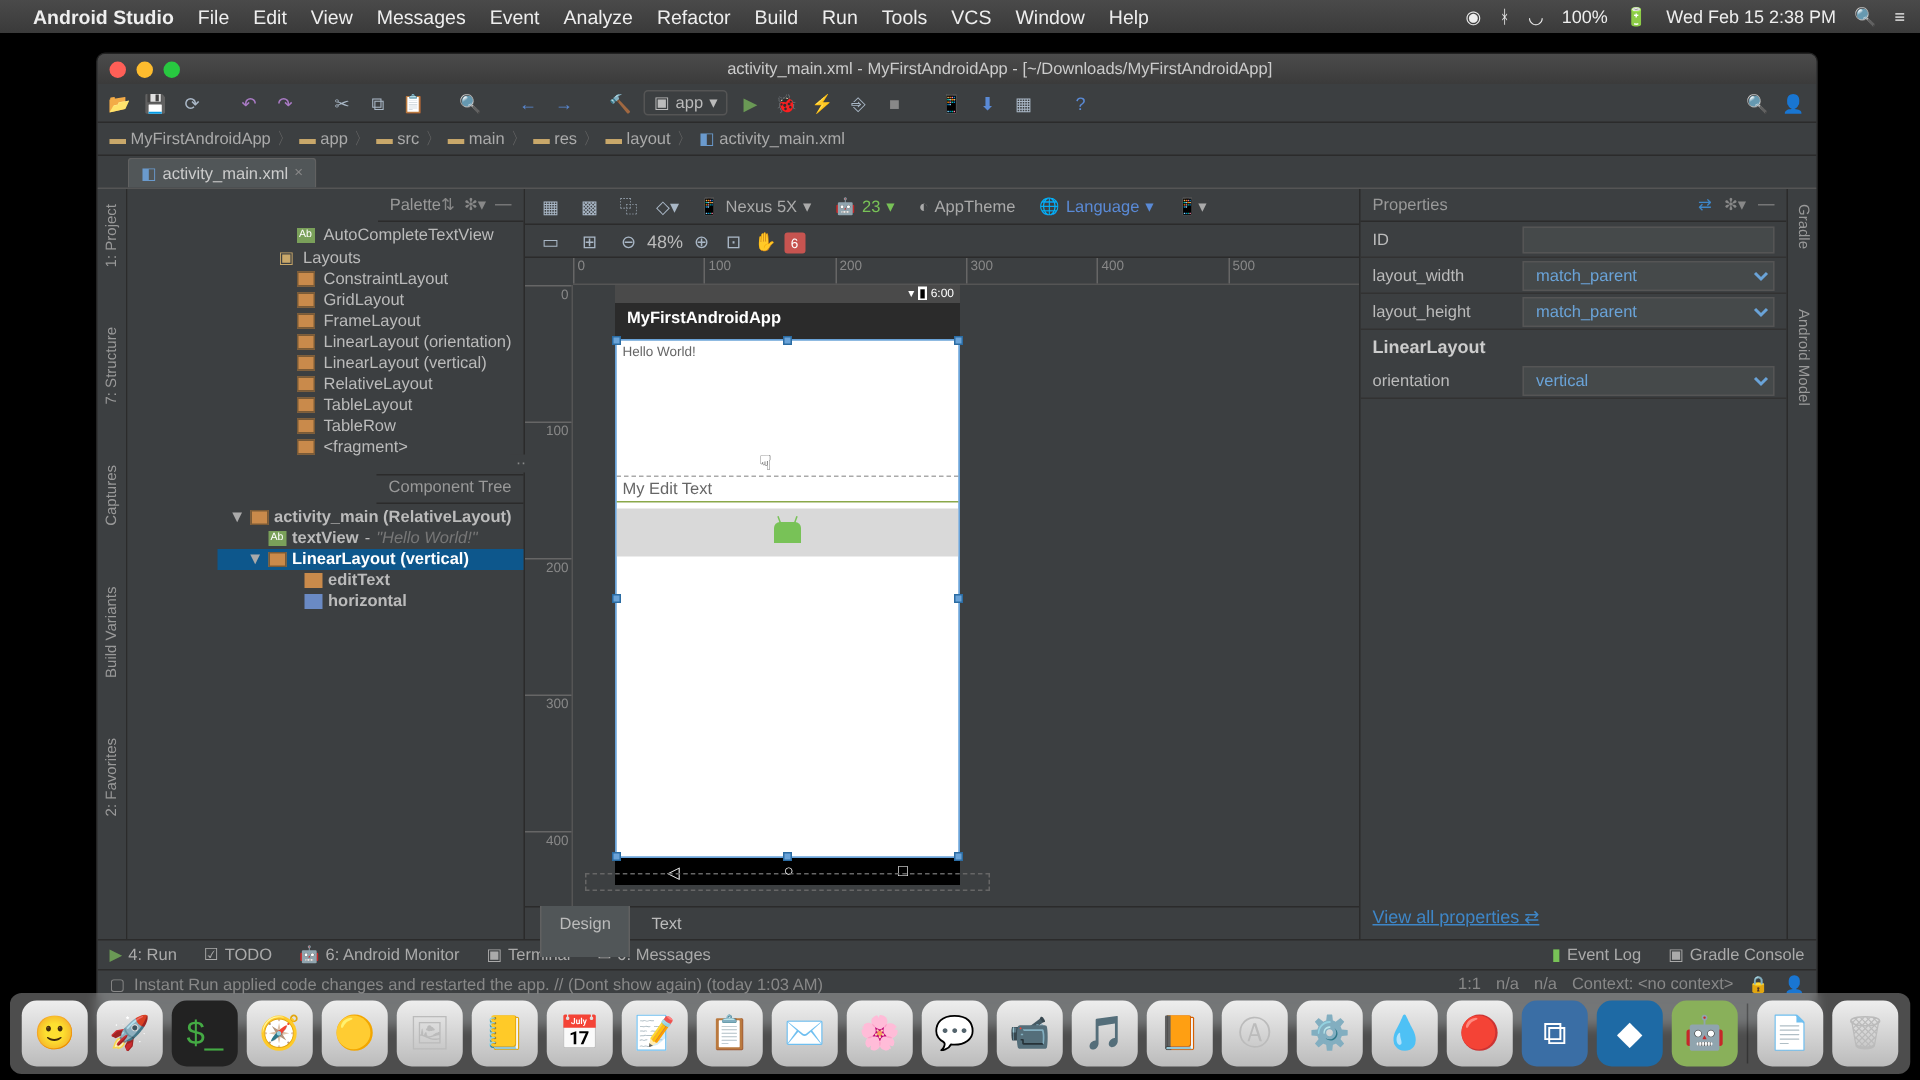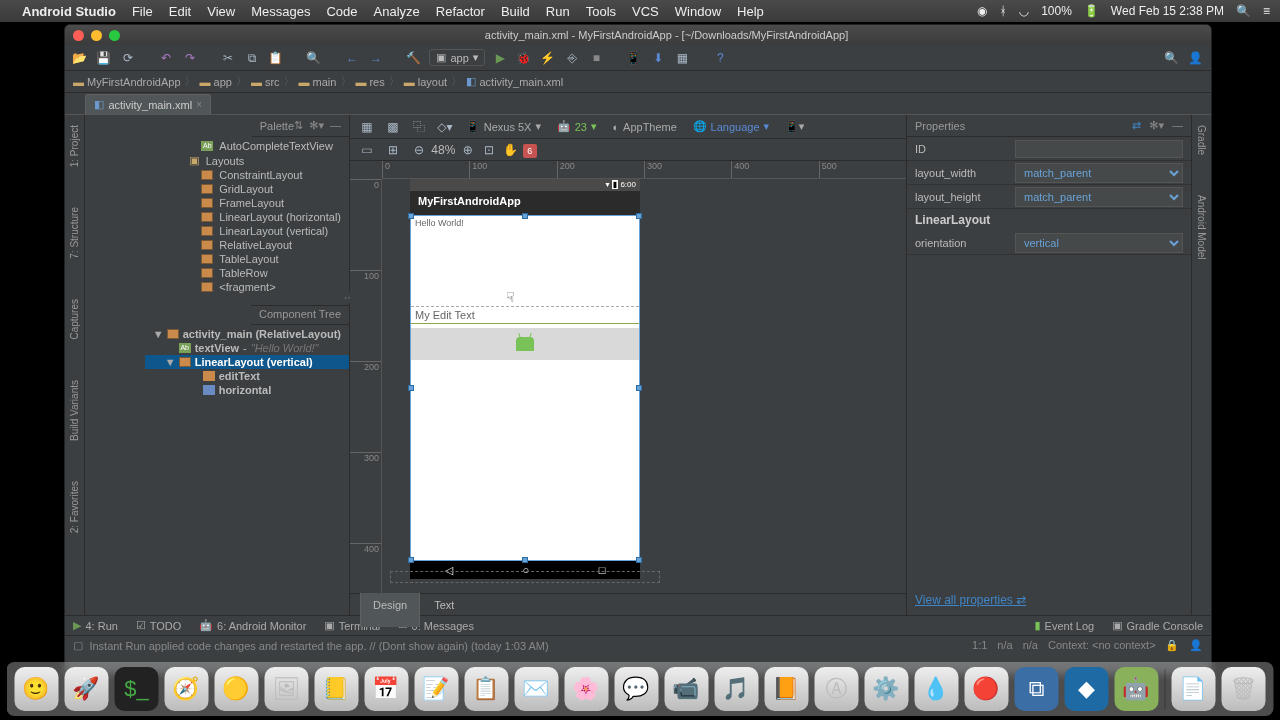--- a/index.html
+++ b/index.html
@@ -7,21 +7,21 @@
 
 
 .menubar { height: 22px; background: linear-gradient(#4a4a4a,#3a3a3a); display: flex; align-items: center; color: #eee; font-size: 13px; padding: 0 10px; }
 .menubar .apple { margin-right: 12px; font-size: 14px; }
 .menubar .app { font-weight: 600; margin-right: 16px; }
 .menubar .mi { margin-right: 16px; cursor: default; }
 .menubar .right { margin-left: auto; display: flex; align-items: center; gap: 12px; }
 .menubar .right span { font-size: 12px; }
 
 
-.window { position: absolute; left: 64px; top: 24px; width: 1148px; height: 650px; background: #3c3f41; border: 1px solid #222; border-radius: 6px 6px 0 0; overflow: hidden; }
+.window { position: absolute; left: 64px; top: 35px; width: 1148px; height: 650px; background: #3c3f41; border: 1px solid #222; border-radius: 6px 6px 0 0; overflow: hidden; }
 .titlebar { height: 20px; background: linear-gradient(#4b4b4b,#3b3b3b); display: flex; align-items: center; padding: 0 8px; color: #ccc; font-size: 11px; }
 .traffic { display: flex; gap: 7px; margin-right: 10px; }
 .dot { width: 11px; height: 11px; border-radius: 50%; }
 .dot.r { background: #ff5f57; } .dot.y { background: #febc2e; } .dot.g { background: #28c840; }
 .titlebar .title { flex: 1; text-align: center; }
 
 .toolbar { height: 26px; background: #3c3f41; border-bottom: 1px solid #2b2b2b; display: flex; align-items: center; padding: 0 6px; gap: 6px; }
 .tbtn { width: 18px; height: 18px; display: inline-flex; align-items: center; justify-content: center; color: #a9b7c6; font-size: 12px; }
 .tbtn.green { color: #6a9955; }
 .toolbar .spacer { flex: 1; }
@@ -125,21 +125,21 @@
 </head>
 <body>
 
 <div class="menubar">
   <span class="apple"></span>
   <span class="app">Android Studio</span>
   <span class="mi">File</span>
   <span class="mi">Edit</span>
   <span class="mi">View</span>
   <span class="mi">Messages</span>
-  <span class="mi">Code</span>
+  <span class="mi">Event</span>
   <span class="mi">Analyze</span>
   <span class="mi">Refactor</span>
   <span class="mi">Build</span>
   <span class="mi">Run</span>
   <span class="mi">Tools</span>
   <span class="mi">VCS</span>
   <span class="mi">Window</span>
   <span class="mi">Help</span>
   <div class="right">
     <span>◉</span>
@@ -278,21 +278,21 @@
         <div class="item">
             <span class="layicon"></span>
             <span>GridLayout</span>
           </div>
         <div class="item">
             <span class="layicon"></span>
             <span>FrameLayout</span>
           </div>
         <div class="item">
             <span class="layicon"></span>
-            <span>LinearLayout (horizontal)</span>
+            <span>LinearLayout (orientation)</span>
           </div>
         <div class="item">
             <span class="layicon"></span>
             <span>LinearLayout (vertical)</span>
           </div>
         <div class="item">
             <span class="layicon"></span>
             <span>RelativeLayout</span>
           </div>
         <div class="item">

